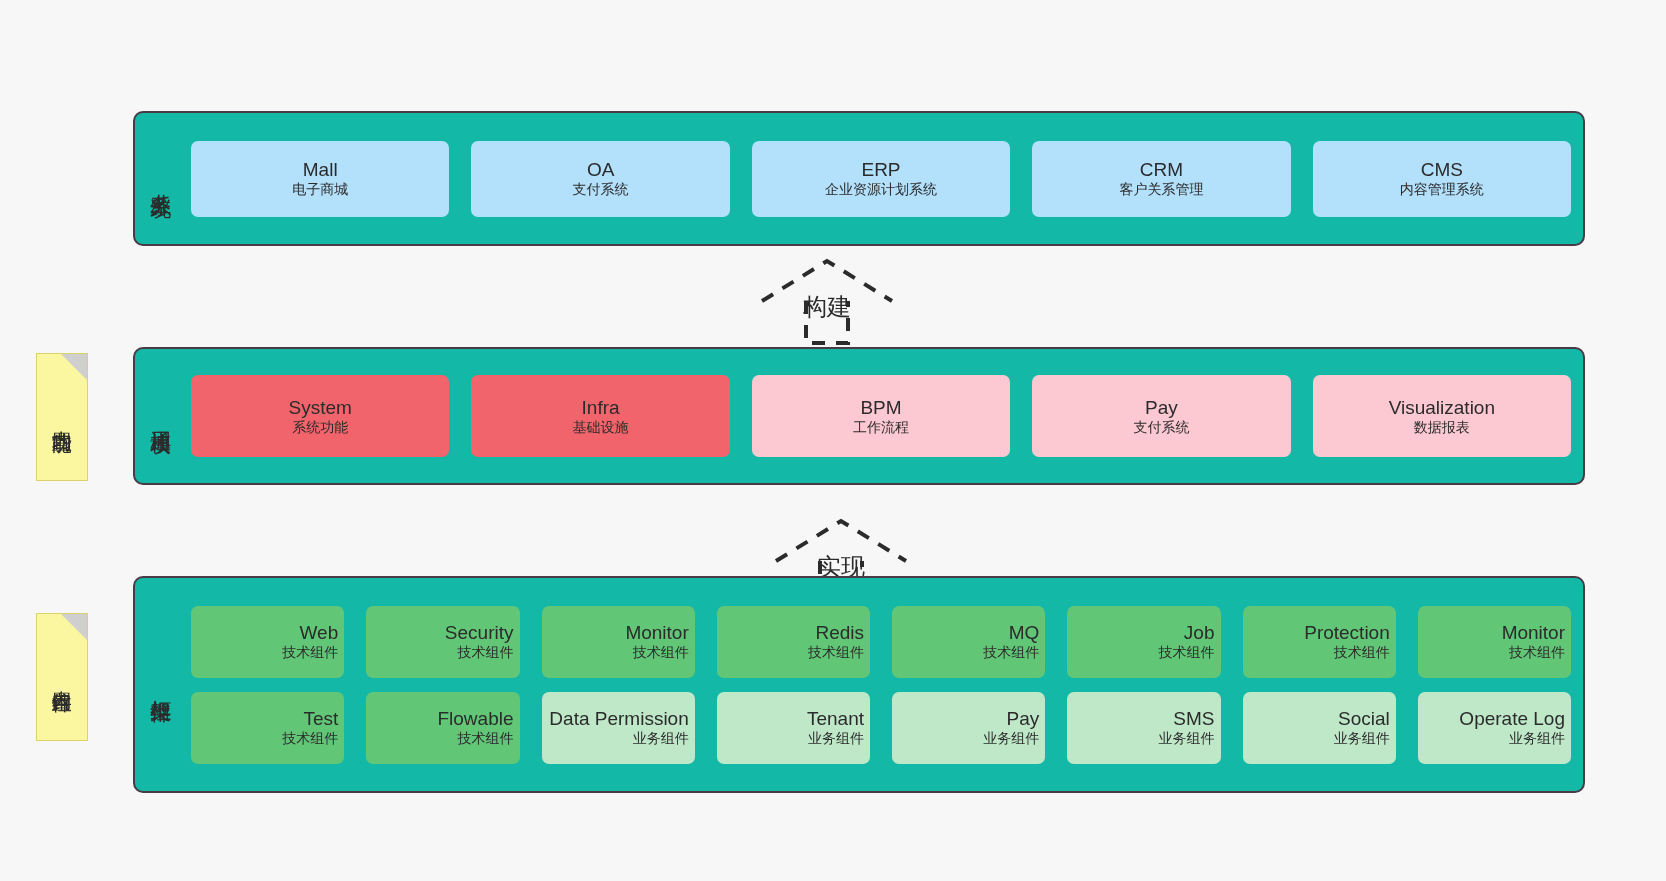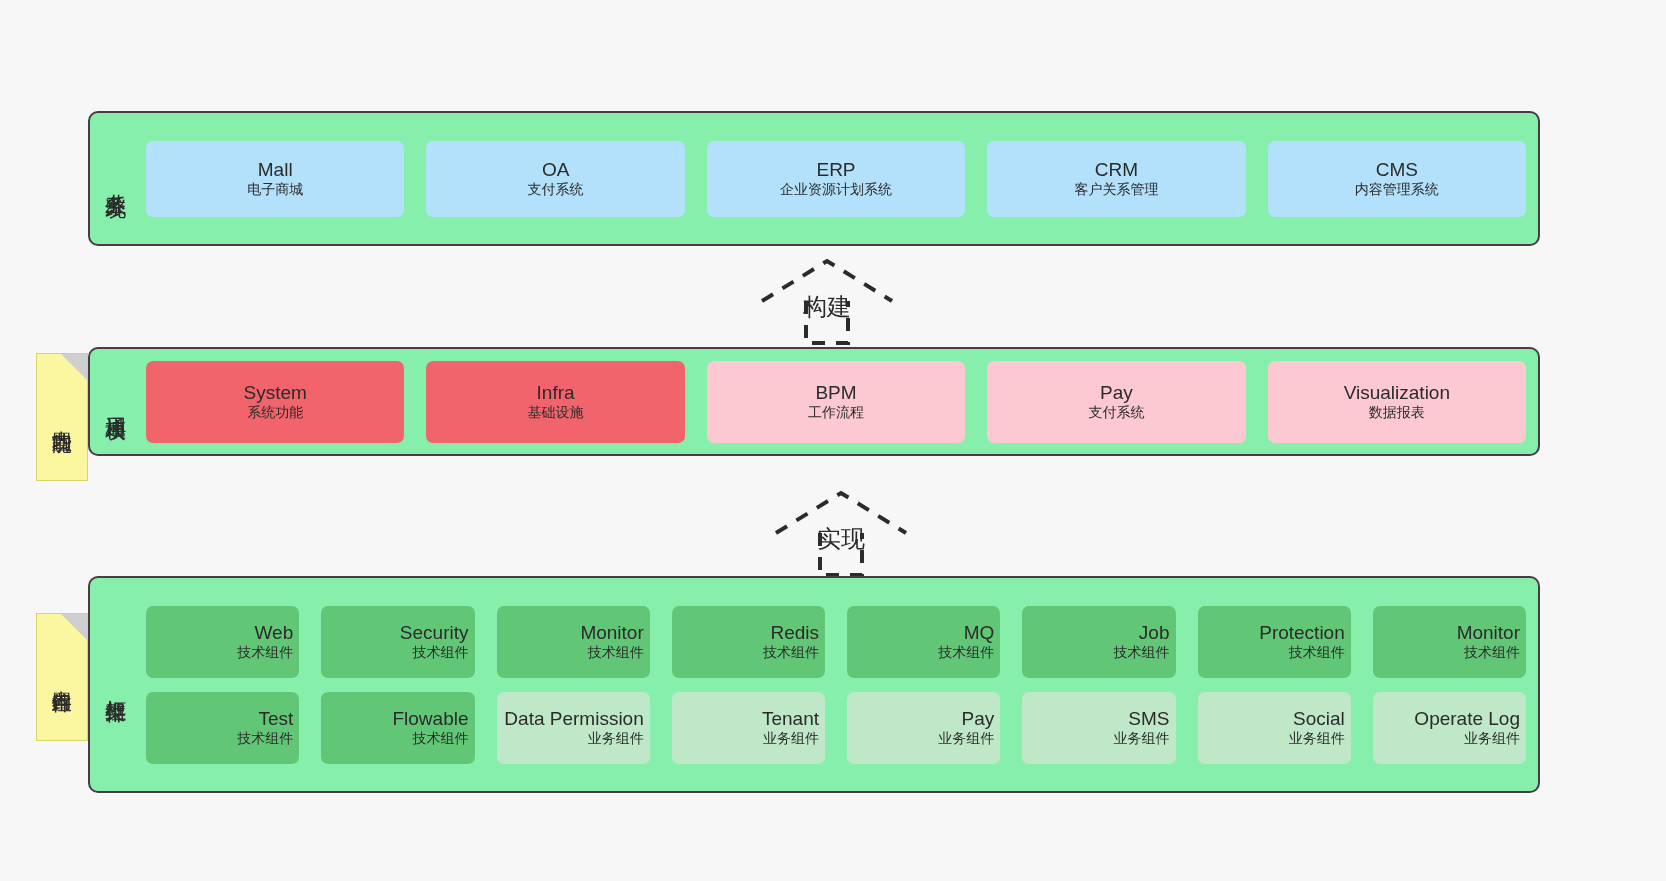--- a/index.html
+++ b/index.html
@@ -17,26 +17,27 @@
   }
 
   .canvas {
     position: absolute;
     inset: 0;
   }
 
   
   .layer {
     position: absolute;
-    background: #86efac;
+    background: #14b8a6;
     border: 2px solid #4a3a45;
     border-radius: 10px;
     box-sizing: border-box;
     display: flex;
     align-items: stretch;
+    margin-left: 45px;
   }
 
   .layer-title {
     width: 52px;
     flex: 0 0 52px;
     display: flex;
     align-items: center;
     justify-content: center;
     font-size: 21px;
     line-height: 1.12;
@@ -180,21 +181,21 @@
       <path d="M 54 48 L 54 90 L 96 90 L 96 48" fill="none" stroke="#2b2b2b" stroke-width="4" stroke-dasharray="13 11" stroke-linecap="butt"></path>
     </svg>
     <span class="conn-label">构建</span>
   </div>
 
   <div class="note" style="left:36px; top:353px; width:52px; height:128px;">
     <span class="fold"></span>
     <span>内置功能</span>
   </div>
 
-  <div class="layer" style="left:88px; top:347px; width:1452px; height:109px;">
+  <div class="layer" style="left:88px; top:347px; width:1452px; height:138px;">
     <div class="layer-title">通用模块</div>
     <div class="layer-body">
       <div class="row">
 
         <div class="node c-red h-module">
           <span class="t1">System</span>
           <span class="t2">系统功能</span>
         </div>
 
         <div class="node c-red h-module">
@@ -215,21 +216,21 @@
 
         <div class="node c-pink h-module">
           <span class="t1">Visualization</span>
           <span class="t2">数据报表</span>
         </div>
 
       </div>
     </div>
   </div>
 
-  <div class="connector" style="left:766px; top:485px;">
+  <div class="connector" style="left:766px; top:513px;">
     <svg viewBox="0 0 150 92" preserveAspectRatio="none" aria-hidden="true">
       <path d="M 10 48 L 75 8 L 140 48" fill="none" stroke="#2b2b2b" stroke-width="4" stroke-dasharray="13 11" stroke-linecap="butt"></path>
       <path d="M 54 48 L 54 90 L 96 90 L 96 48" fill="none" stroke="#2b2b2b" stroke-width="4" stroke-dasharray="13 11" stroke-linecap="butt"></path>
     </svg>
     <span class="conn-label">实现</span>
   </div>
 
   <div class="note" style="left:36px; top:613px; width:52px; height:128px;">
     <span class="fold"></span>
     <span>内置组件</span>

